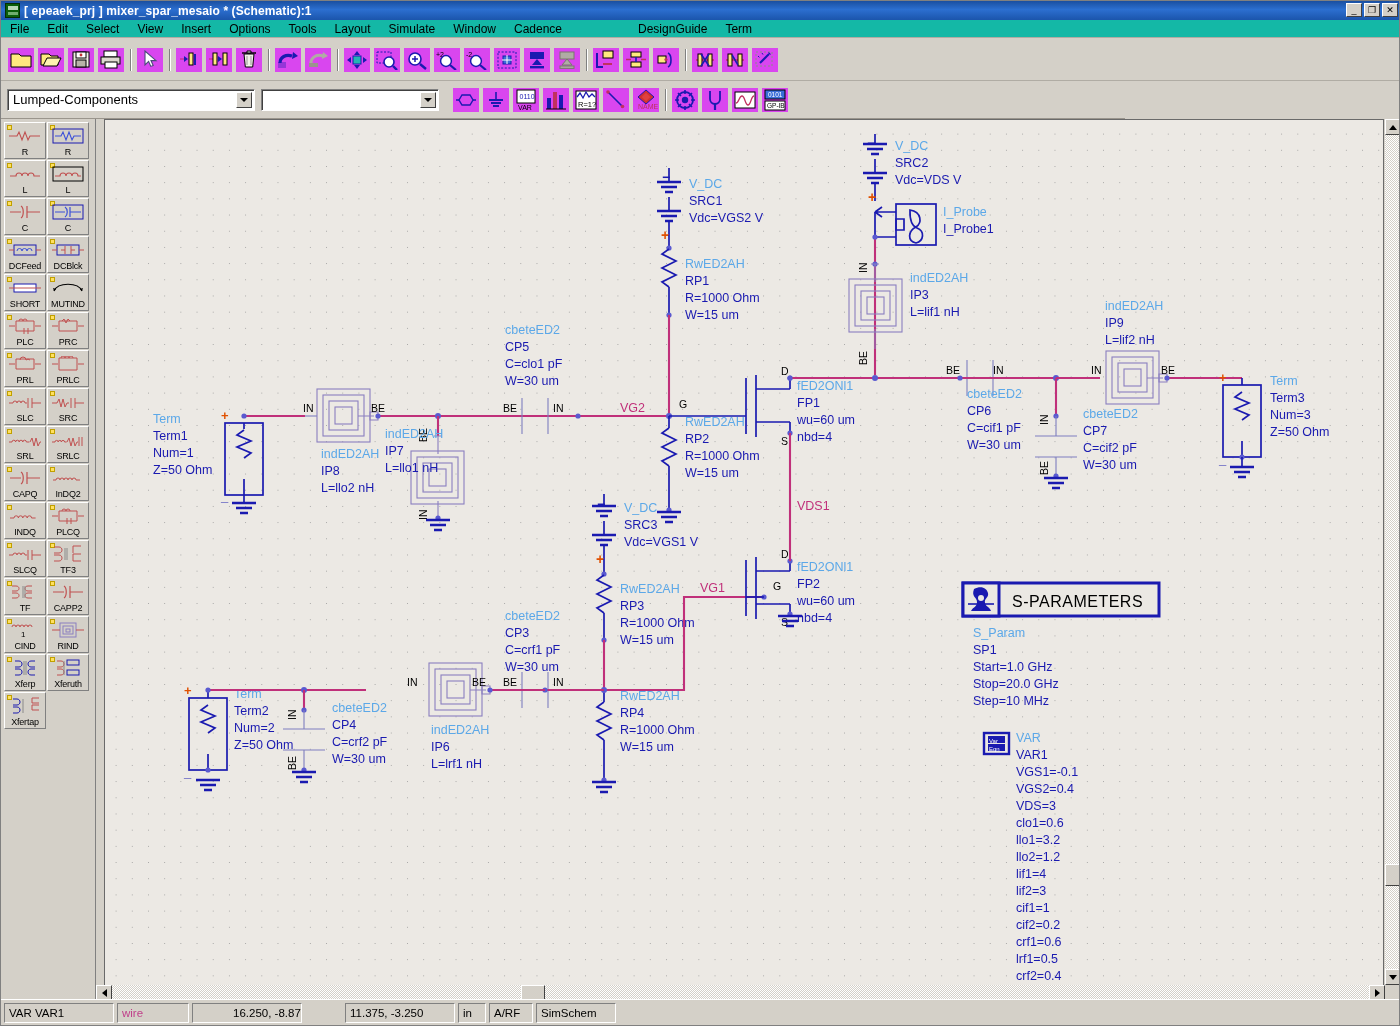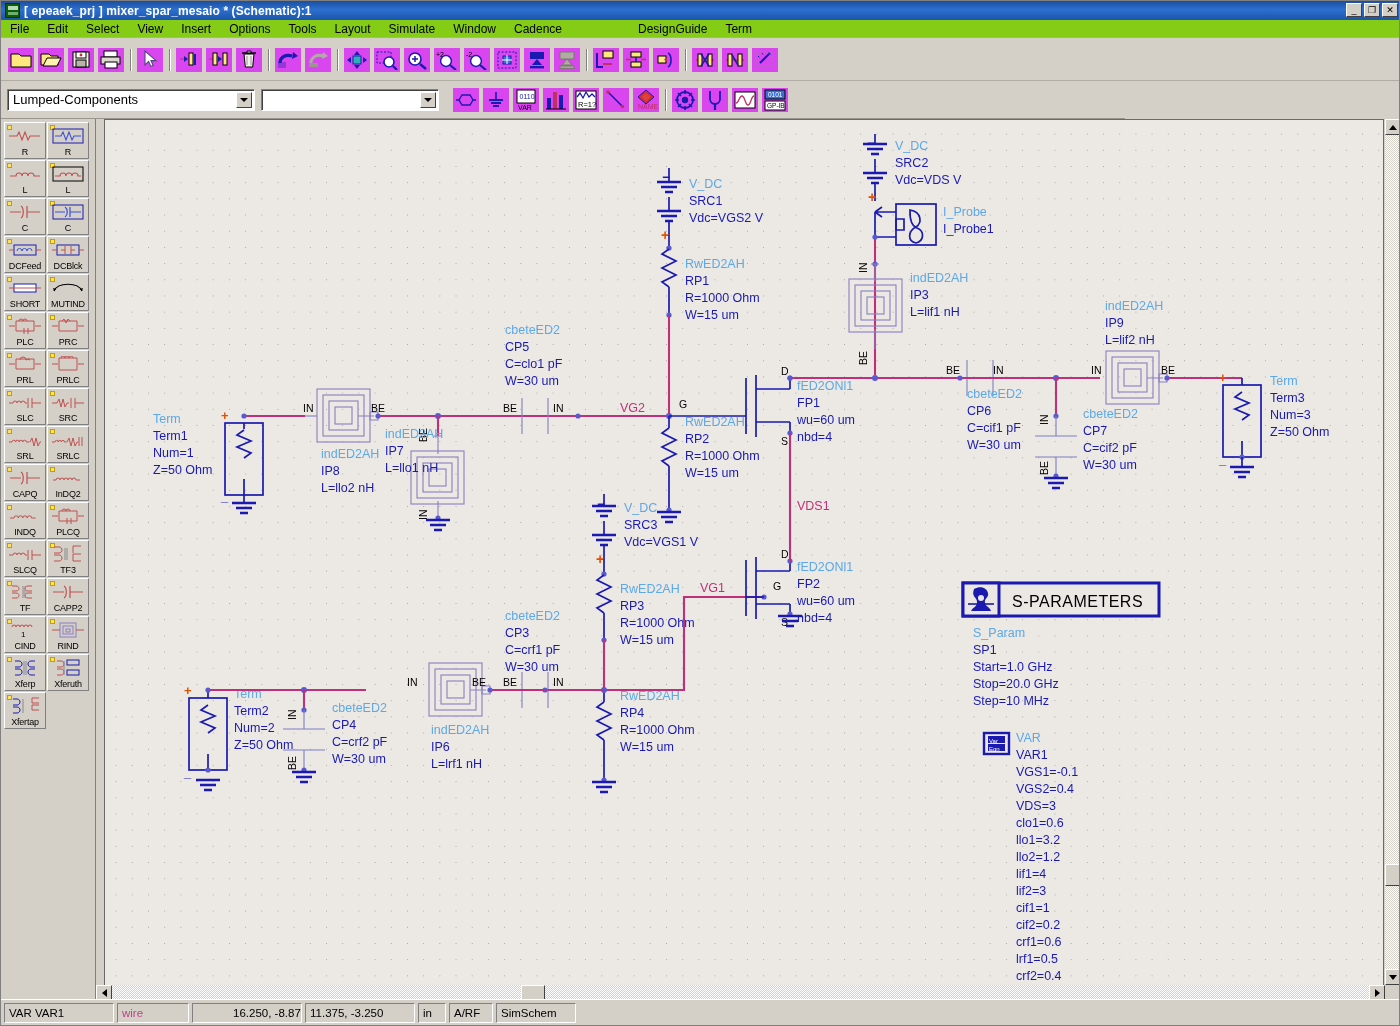--- a/index.html
+++ b/index.html
@@ -49,21 +49,21 @@
     font-size:9px; line-height:11px; text-align:center; color:#000;
     font-family:"Liberation Sans", sans-serif; cursor:default;
     position: relative;
   }
   .win-btn .g { position:absolute; left:0; right:0; top:0; bottom:0;
     display:flex; align-items:center; justify-content:center; font-size:9px; }
 
   
   #menubar {
     position:absolute; left:0; top:19px; width:1400px; height:18px;
-    background:#84cc16; display:flex; align-items:center;
+    background:#14b8a6; display:flex; align-items:center;
     border-bottom:1px solid #b0aca4;
   }
   .menu-item {
     font-size:12px; color:#000; padding:1px 9px; white-space:nowrap; cursor:default;
   }
   .menu-gap { width: 58px; }
 
   
   #toolbar1 {
     position:absolute; left:0; top:38px; width:1400px; height:42px;
@@ -1306,19 +1306,19 @@
       <div class="sb-btn" style="right:0;top:0;width:16px;height:16px;">
           <i class="arr right"></i>
         </div>
     </div>
   </div>
 
   <div id="statusbar">
     <div class="sbox" style="flex:0 0 110px;">VAR VAR1</div>
     <div class="sbox pink" style="flex:0 0 72px;">wire</div>
     <div class="sbox" style="flex:0 0 110px;padding-left:40px;">16.250, -8.875</div>
-    <div class="sbox" style="flex:0 0 110px;">11.375, -3.250</div>
+    <div class="sbox" style="flex:0 0 110px;margin-left:40px;">11.375, -3.250</div>
     <div class="sbox" style="flex:0 0 28px;">in</div>
     <div class="sbox" style="flex:0 0 44px;">A/RF</div>
     <div class="sbox" style="flex:0 0 80px;">SimSchem</div>
   </div>
 
 </div>
 
 </body></html>

